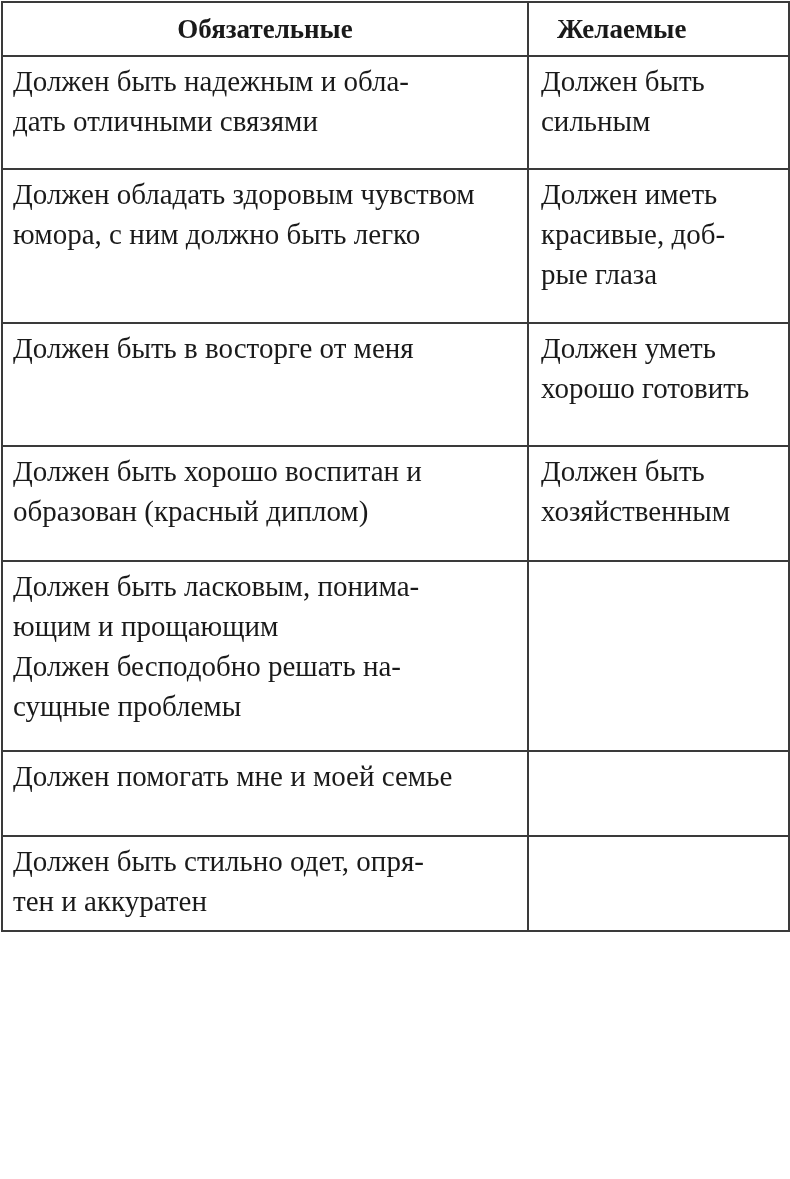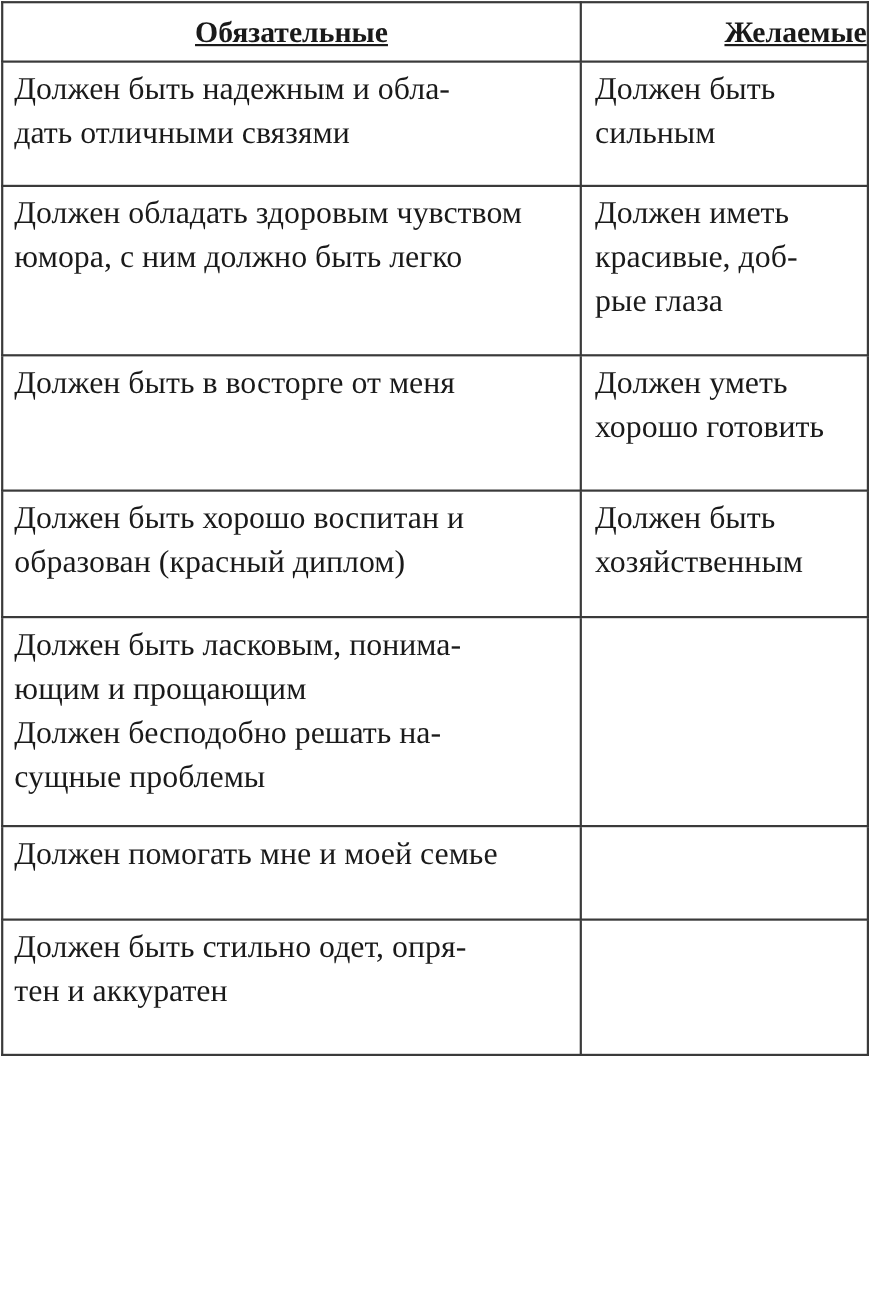--- a/index.html
+++ b/index.html
@@ -1,22 +1,22 @@
 <!DOCTYPE html>
 <html><head>
 <meta charset="utf-8">
 <style>
   html, body { margin:0; padding:0; background:#ffffff; }
   body { width:790px; height:1179px; overflow:hidden; position:relative;
          font-family:"Liberation Serif","DejaVu Serif",serif; color:#1a1a1a; }
   table { position:absolute; left:1px; top:1px; border-collapse:collapse; table-layout:fixed; width:787px; }
   td, th { border:2px solid #3a3a3a; vertical-align:top; padding:4px 10px 0 10px;
            font-size:29px; line-height:40px; font-weight:normal; text-align:left; }
-  th { font-weight:bold; font-size:27px; text-align:center; vertical-align:middle; padding:0;text-decoration:underline; }
-  th.c2 { text-align:right; padding-left:28px; }
+  th { font-weight:bold; font-size:27px; text-align:center; vertical-align:middle; padding:0; }
+  th.c2 { text-align:left; padding-left:28px; }
   col.c1 { width:526px; } col.c2 { width:261px; }
   td.c2 { padding-left:12px; padding-right:4px;margin-left:36px; }
   .line { display:block; white-space:nowrap; }
 </style>
 </head>
 <body>
 
 <table>
   <colgroup>
       <col class="c1">
@@ -77,21 +77,21 @@
           <span class="line">сущные проблемы</span>
         </td>
         <td class="c2"></td>
       </tr>
       <tr style="height: 85px;">
         <td class="c1">
           <span class="line">Должен помогать мне и моей семье</span>
         </td>
         <td class="c2"></td>
       </tr>
-      <tr style="height: 123px;">
+      <tr style="height: 95px;">
         <td class="c1">
           <span class="line">Должен быть стильно одет, опря-</span>
           <span class="line">тен и аккуратен</span>
         </td>
         <td class="c2"></td>
       </tr>
     </tbody>
 </table>
 
 </body></html>

